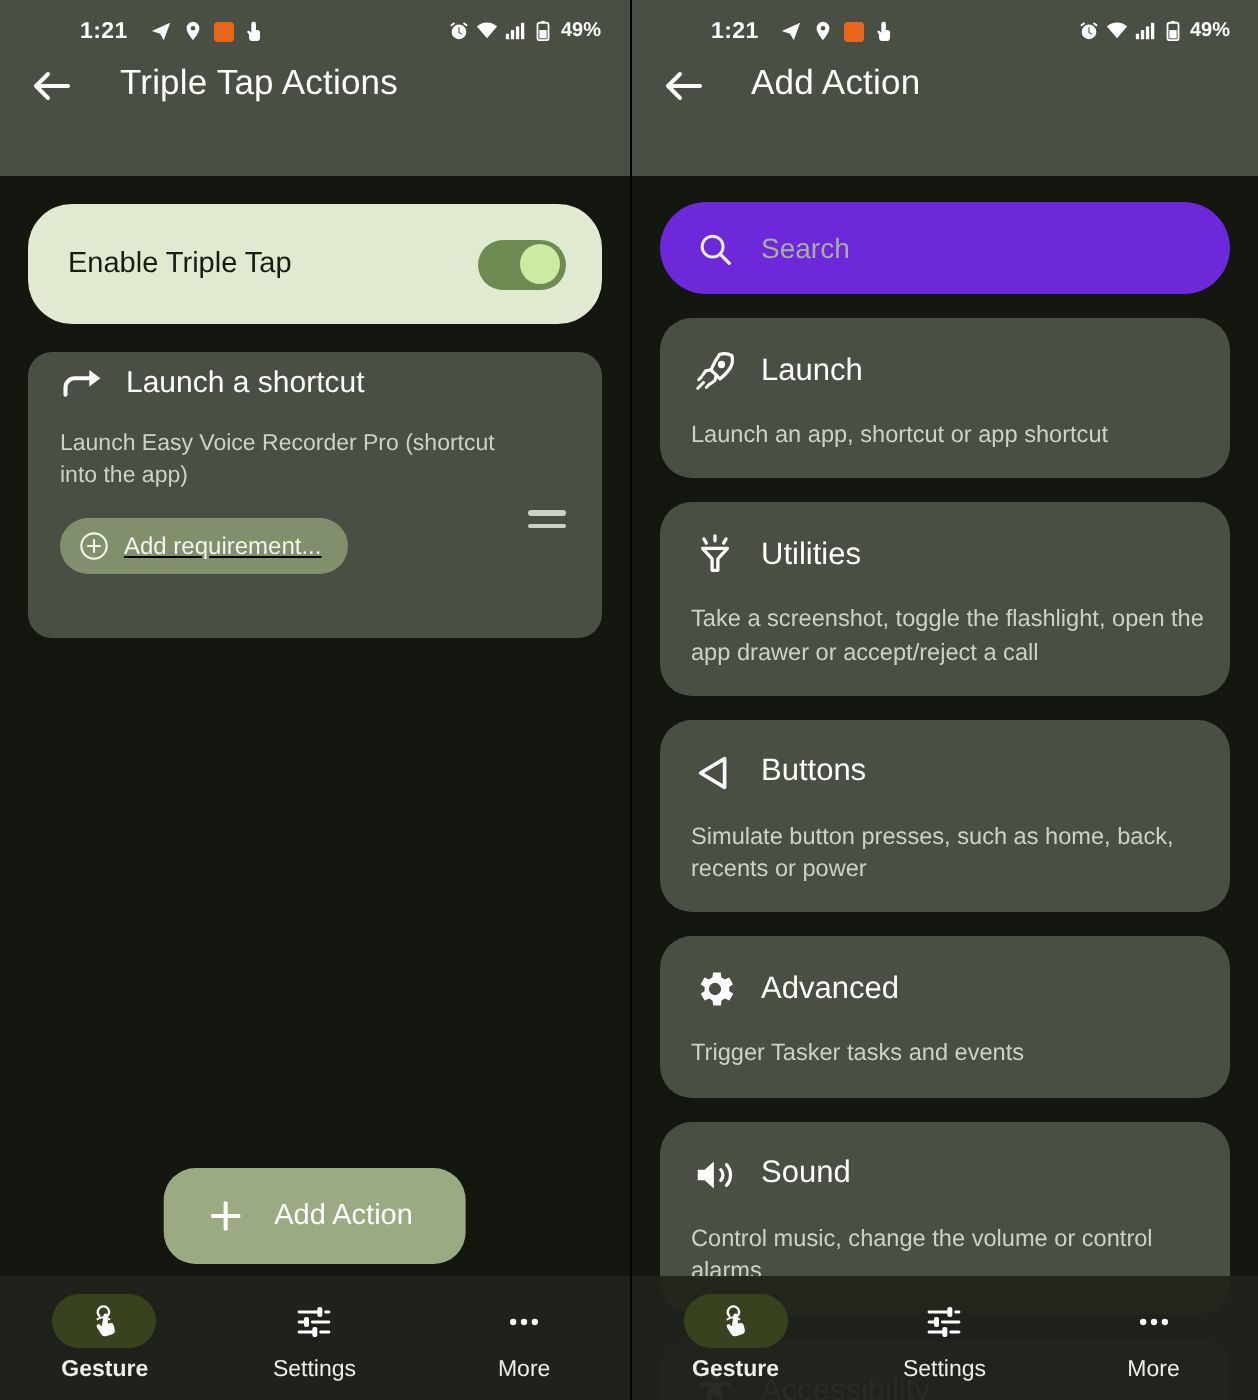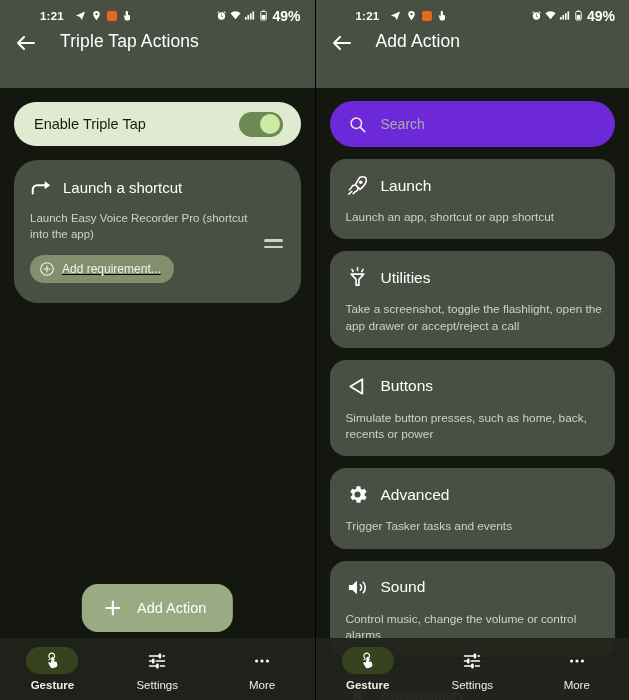--- a/index.html
+++ b/index.html
@@ -17,21 +17,21 @@
   .statusbar {
     height:31px; background:#4a4f43;
     display:flex; align-items:center;
     padding:0 14px; color:#fff;
     font-size:11.5px; font-weight:600;
   }
   .sb-time { margin-left:26px; letter-spacing:.2px; }
   .sb-icons-left { display:flex; align-items:center; gap:5px; margin-left:11px; }
   .sb-spacer { flex:1; }
   .sb-icons-right { display:flex; align-items:center; gap:3px; }
-  .sb-pct { font-size:14px; font-weight:600; margin-left:0px; }
+  .sb-pct { font-size:10px; font-weight:600; margin-left:0px; }
   .sb-ico { width:11px; height:11px; display:block; }
   .sq-orange { width:10px; height:10px; background:#e8671b; border-radius:2px; }
 
   
   .appbar {
     height:57px; background:#4a4f43;
     display:flex; align-items:flex-start; padding:0 14px;
   }
   .back-arrow { width:24px; height:24px; flex:none; }
   .appbar-title {
@@ -39,40 +39,40 @@
     margin-left:22px; letter-spacing:.1px;
   }
 
   
   .content { padding:0; position:relative; }
 
   .enable-card {
     margin:14px 14px 0 14px;
     background:#dfead0;
     border-radius:22px;
-    height:44px;
+    height:60px;
     display:flex; align-items:center; justify-content:space-between;
     padding:0 18px 0 20px;
   }
   .enable-label { color:#181d14; font-size:14.5px; font-weight:400; }
   .toggle {
     width:44px; height:25px; border-radius:13px;
     background:#6e8a53; position:relative; flex:none;
   }
   .toggle .knob {
     position:absolute; right:2.5px; top:2.5px;
     width:20px; height:20px; border-radius:50%;
     background:#cdeaa3;
   }
 
   .shortcut-card {
     margin:14px 14px 0 14px;
     background:#4a4f43;
-    border-radius:24px;
-    padding:16px 16px 14px 16px;
+    border-radius:12px;
+    padding:4px 16px 14px 16px;
     position:relative;
     min-height:143px;
   }
   .sc-head { display:flex; align-items:center; gap:11px; }
   .sc-title { color:#fff; font-size:15px; font-weight:400; }
   .sc-desc {
     color:#cdd2c6; font-size:11.5px; line-height:1.35;
     margin-top:13px; max-width:228px;
   }
   .drag-handle {

